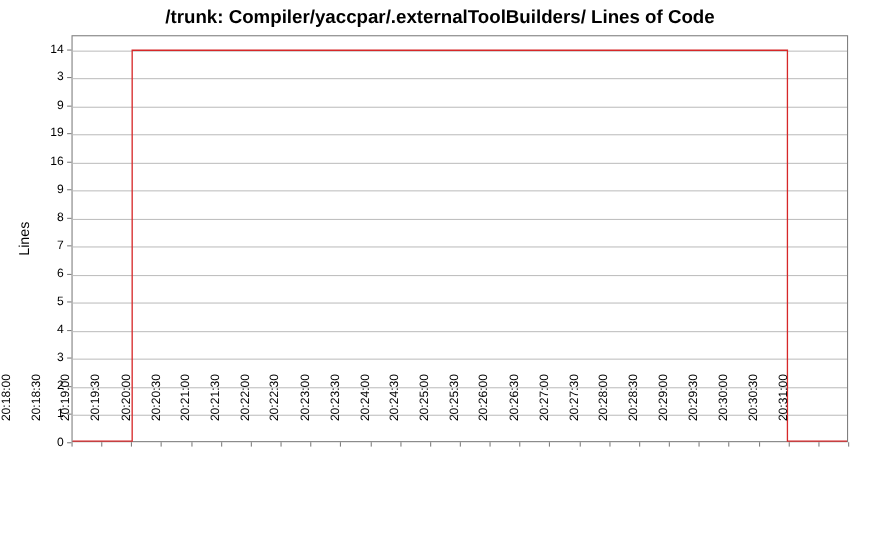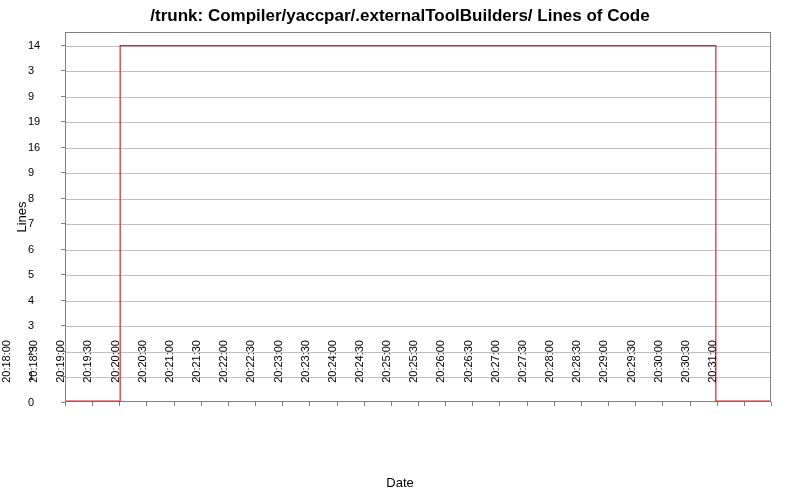--- a/index.html
+++ b/index.html
@@ -36,21 +36,21 @@
   .gridline-h {
     position: absolute;
     left: 0; right: 0;
     height: 0;
     border-top: 1px solid #c0c0c0;
   }
   .ytick {
     position: absolute;
     right: 742px;
     width: 30px;
-    text-align: left;
+    text-align: right;
     font-size: 11px;
     color: #000;
     transform: translateY(-50%);
   }
   .ytick-mark {
     position: absolute;
     left: 61px;
     width: 4px;
     height: 1px;
     background: #808080;
@@ -121,21 +121,20 @@
         <div class="gridline-h" style="top: 63.7931px;"></div>
         <div class="gridline-h" style="top: 38.2759px;"></div>
         <div class="gridline-h" style="top: 12.7586px;"></div>
       </div>
     <svg class="series-line" id="series-svg" preserveAspectRatio="none" viewBox="0 0 706 370">
         <path d="M0.00 370.00 L27.15 370.00 L54.31 370.00 L54.31 12.76 L81.46 12.76 L108.62 12.76 L135.77 12.76 L162.92 12.76 L190.08 12.76 L217.23 12.76 L244.38 12.76 L271.54 12.76 L298.69 12.76 L325.85 12.76 L353.00 12.76 L380.15 12.76 L407.31 12.76 L434.46 12.76 L461.62 12.76 L488.77 12.76 L515.92 12.76 L543.08 12.76 L570.23 12.76 L597.38 12.76 L624.54 12.76 L651.69 12.76 L651.69 370.00 L678.85 370.00 L706.00 370.00" fill="none" stroke="#d62728" stroke-width="1.2"></path>
       </svg>
   </div>
 
   <div class="ylabel">Lines</div>
-  <div class="xlabel">Date</div>
 
   <div id="yticks">
       <div class="ytick" style="top: 402px;">0</div>
       <div class="ytick-mark" style="top: 402px;"></div>
       <div class="ytick" style="top: 376.483px;">1</div>
       <div class="ytick-mark" style="top: 376.483px;"></div>
       <div class="ytick" style="top: 350.966px;">2</div>
       <div class="ytick-mark" style="top: 350.966px;"></div>
       <div class="ytick" style="top: 325.448px;">3</div>
       <div class="ytick-mark" style="top: 325.448px;"></div>

